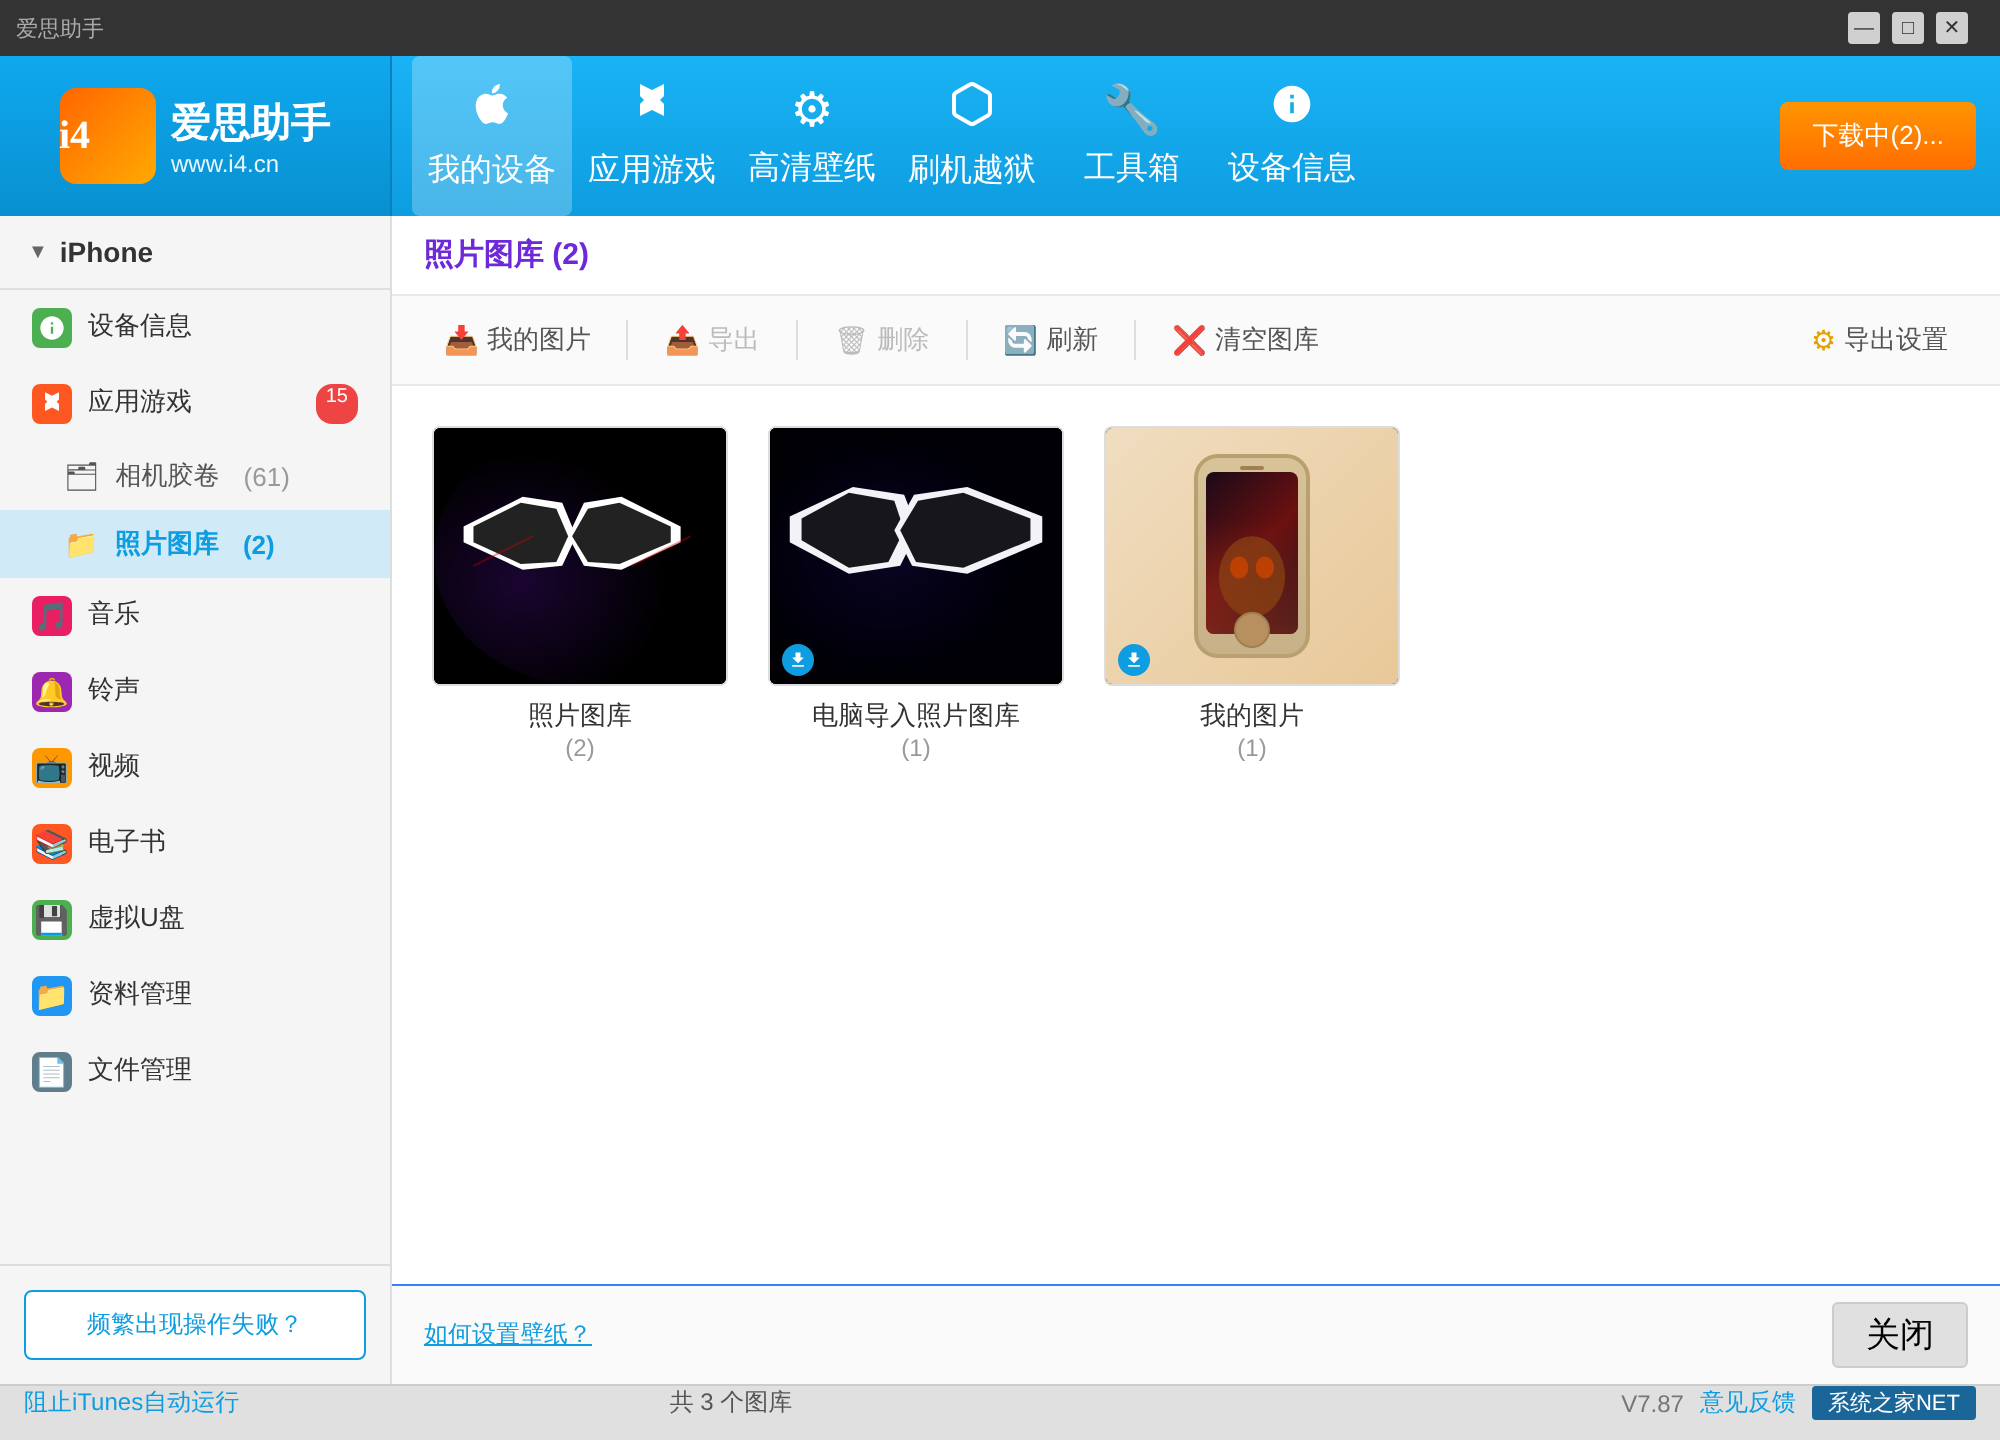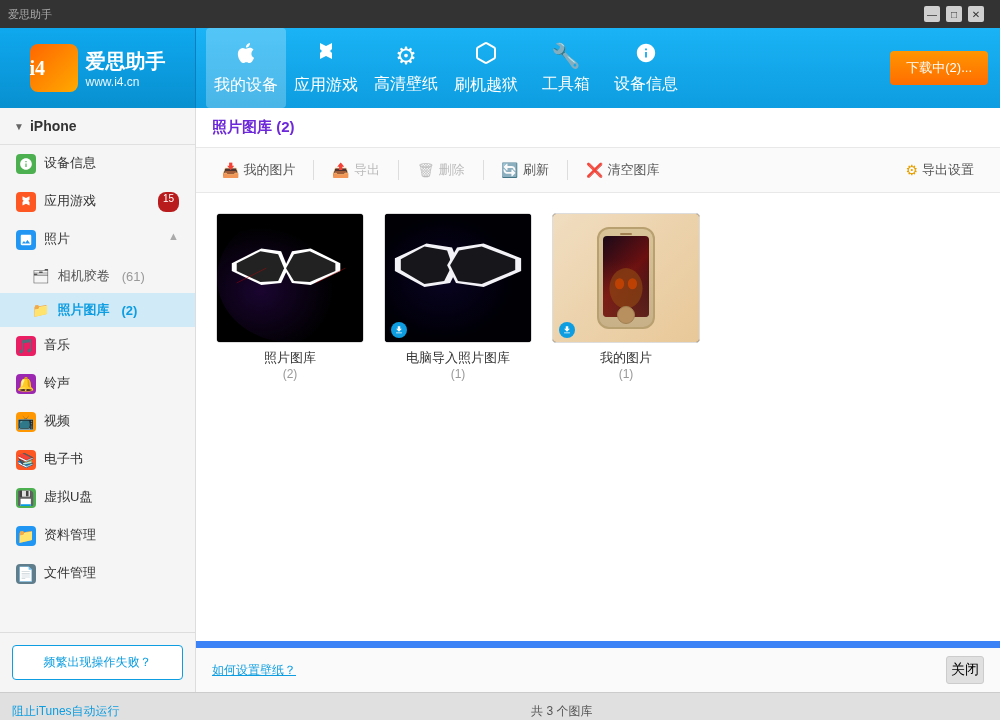--- a/index.html
+++ b/index.html
@@ -104,21 +104,21 @@
     .sidebar-item {
       display: flex;
       gap: 8px;
       padding: 9px 16px;
       cursor: pointer;
       color: #333;
       font-size: 13px;
       position: relative;
     }
     .sidebar-item .item-icon { width: 20px; height: 20px; border-radius: 4px; display: flex; align-items: center; justify-content: center; font-size: 14px; flex-shrink: 0; }
-    .sidebar-item .badge { background: #b91c1c; color: white; border-radius: 8px; font-size: 10px; padding: 1px 5px; margin-left: auto; }
+    .sidebar-item .badge { background: #ef4444; color: white; border-radius: 8px; font-size: 10px; padding: 1px 5px; margin-left: auto; }
 
     .sidebar-sub-item {
       display: flex;
       align-items: center;
       gap: 8px;
       padding: 8px 16px 8px 32px;
       cursor: pointer;
       color: #555;
       font-size: 13px;
     }
@@ -209,47 +209,47 @@
     }
     .album-name { font-size: 13px; color: #333; margin-top: 6px; }
     .album-count { font-size: 12px; color: #999; }
 
     
     .bottom-bar {
       height: 28px;
       background: #e0e0e0;
       border-top: 1px solid #ccc;
       display: flex;
-      align-items: flex-end;
+      align-items: flex-start;
       padding: 0 12px;
       font-size: 12px;
       color: #555;
       gap: 16px;
     }
     .bottom-left { display: flex; align-items: center; gap: 4px; }
     .bottom-center { margin: 0 auto; }
     .bottom-right { display: flex; align-items: center; gap: 8px; margin-left: auto; }
     .version-text { color: #777; }
 
     
     .content-footer {
       padding: 8px 16px;
-      border-top: 7px solid #3b82f6;
+      border-top: 1px solid #3b82f6;
       display: flex;
       align-items: center;
       justify-content: space-between;
       background: #fafafa;
     }
     .help-link { color: #0d9de0; font-size: 12px; text-decoration: underline; cursor: pointer; }
     .close-btn {
       background: #e0e0e0;
       border: 1px solid #ccc;
       border-radius: 3px;
-      padding: 4px 4px;
-      font-size: 14px;
+      padding: 4px 16px;
+      font-size: 17px;
       cursor: pointer;
     }
 
     
     .titlebar-icons { display: flex; align-items: center; gap: 6px; padding: 0 8px; }
     .win-btn { width: 16px; height: 16px; border-radius: 2px; display: flex; align-items: center; justify-content: center; font-size: 10px; cursor: pointer; color: #333; }
     .win-btn.minimize { background: #d0d0d0; }
     .win-btn.maximize { background: #d0d0d0; }
     .win-btn.close { background: #d0d0d0; }
     .title-bar-full { height: 28px; background: #333; display: flex; align-items: center; justify-content: space-between; padding: 0 8px; }
@@ -360,29 +360,20 @@
     <div class="sidebar-item">
       <div class="item-icon" style="background:#FF5722;">
         <svg width="14" height="14" viewBox="0 0 24 24" fill="white">
             <path d="M6 2v6l2 2-2 2v6l6-3 6 3v-6l-2-2 2-2V2l-6 3-6-3z"></path>
           </svg>
       </div>
       <span>应用游戏</span>
       <span class="badge">15</span>
     </div>
 
-    <div class="sidebar-item">
-      <div class="item-icon" style="background:#2196F3;">
-        <svg width="14" height="14" viewBox="0 0 24 24" fill="white">
-            <path d="M21 19V5c0-1.1-.9-2-2-2H5c-1.1 0-2 .9-2 2v14c0 1.1.9 2 2 2h14c1.1 0 2-.9 2-2zM8.5 13.5l2.5 3.01L14.5 12l4.5 6H5l3.5-4.5z"></path>
-          </svg>
-      </div>
-      <span>照片</span>
-      <span style="margin-left:auto;color:#aaa;font-size:11px;">▲</span>
-    </div>
 
     <div class="sidebar-sub-item">
       <span style="font-size:14px;">🗂</span>
       <span>相机胶卷</span>
       <span style="margin-left:4px;color:#999;">(61)</span>
     </div>
     <div class="sidebar-sub-item active">
       <span style="font-size:14px;">📁</span>
       <span>照片图库</span>
       <span style="margin-left:4px;color:#0d9de0;">(2)</span>
@@ -568,13 +559,18 @@
   </div>
 </div>
 
 <div class="bottom-bar">
   <div class="bottom-left">
     <span style="color:#0d9de0;cursor:pointer;">阻止iTunes自动运行</span>
   </div>
   <div class="bottom-center">
     <span>共 3 个图库</span>
   </div>
+  <div class="bottom-right">
+    <span class="version-text">V7.87</span>
+    <span style="color:#0d9de0;cursor:pointer;">意见反馈</span>
+    <span style="background:#1a6699;color:white;padding:1px 8px;border-radius:2px;font-size:11px;">系统之家NET</span>
+  </div>
 </div>
 
 </body></html>

